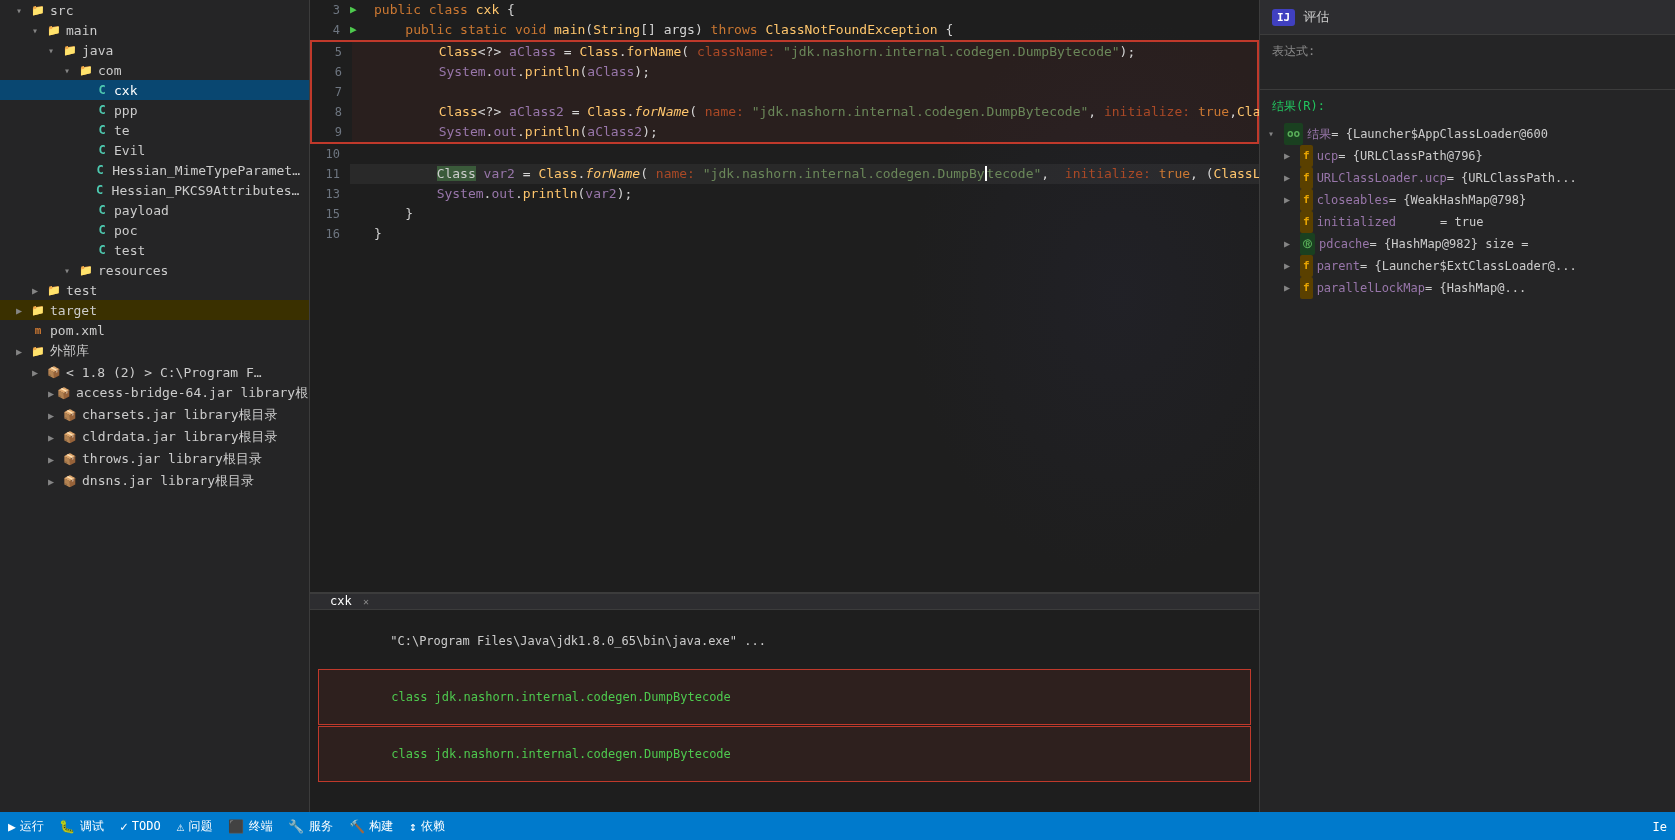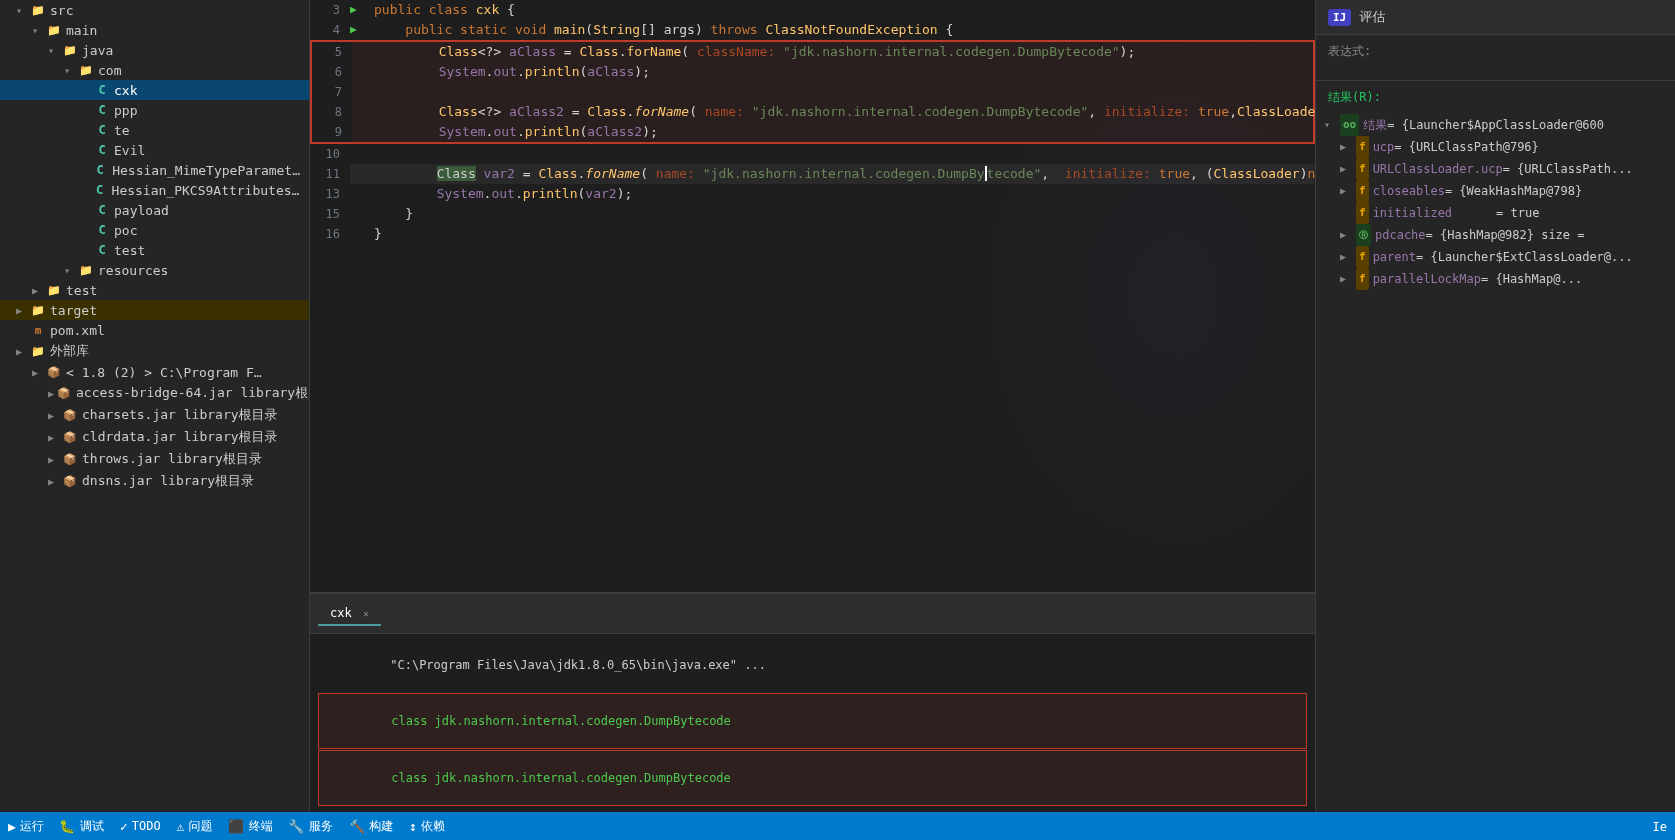--- a/index.html
+++ b/index.html
@@ -148,21 +148,21 @@
       display: flex;
       flex-direction: column;
       overflow: hidden;
     }
 
     .console-tabs {
       display: flex;
       background: #2d2d30;
       border-bottom: 1px solid #3c3c3c;
       padding: 0 8px;
-      height: 40px;
+      height: 16px;
       align-items: center;
     }
 
     .console-tab {
       padding: 4px 12px;
       font-size: 12px;
       color: #cccccc;
       cursor: pointer;
       border-bottom: 2px solid transparent;
     }
@@ -214,21 +214,21 @@
       align-items: center;
       gap: 4px;
       font-size: 12px;
       color: #fff;
       cursor: pointer;
     }
     .bottom-icon { font-size: 13px; }
 
     
     .right-panel {
-      width: 360px;
+      width: 416px;
       background: #252526;
       border-left: 1px solid #3c3c3c;
       display: flex;
       flex-direction: column;
       overflow: hidden;
       flex-shrink: 0;
     }
 
     .eval-header {
       display: flex;
@@ -254,21 +254,21 @@
     }
 
     .eval-section {
       padding: 8px 12px;
       border-bottom: 1px solid #3c3c3c;
     }
 
     .eval-label {
       font-size: 12px;
       color: #888;
-      margin-bottom: 12px;
+      margin-bottom: 21px;
     }
 
     .eval-input {
       background: #1e1e1e;
       border: 1px solid #555;
       color: #cccccc;
       font-size: 12px;
       font-family: 'Consolas', monospace;
       padding: 4px 6px;
       width: 100%;

